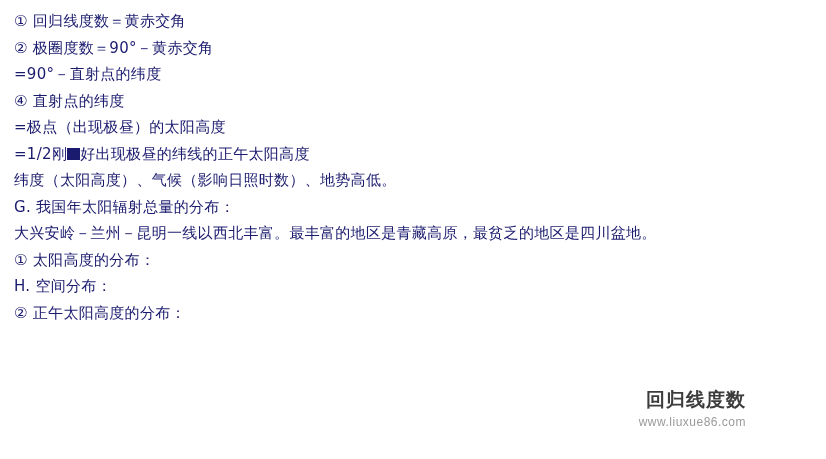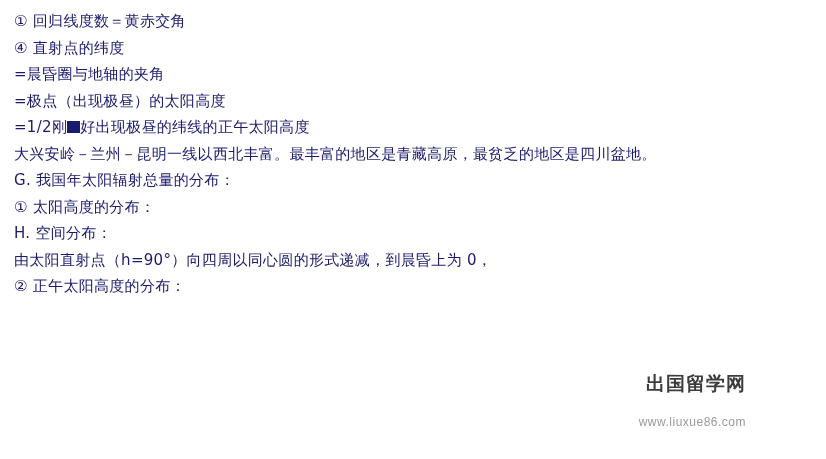--- a/index.html
+++ b/index.html
@@ -50,39 +50,40 @@
     font-size: 19px;
     font-weight: bold;
     color: #3c3c3c;
     letter-spacing: 1px;
     font-family: "DejaVu Sans", "Liberation Sans", sans-serif;
   }
   .wm-sub {
     font-size: 12px;
     color: #9a9a9a;
     letter-spacing: 0.5px;
-    margin-top: 18px;
+    margin-top: 2px;
     font-family: "Liberation Sans", sans-serif;
   }
 </style>
 </head>
 <body>
 
 <div id="page">
   <div class="doc" id="doc">
       <div class="line">① 回归线度数＝黄赤交角</div>
+      <div class="line">② 极圈度数＝90°－黄赤交角</div>
+      <div class="line">=90°－直射点的纬度</div>
       <div class="line">④ 直射点的纬度</div>
-      <div class="line">=晨昏圈与地轴的夹角</div>
       <div class="line">=极点（出现极昼）的太阳高度</div>
       <div class="line">=1/2刚<span class="redact"></span>好出现极昼的纬线的正午太阳高度</div>
+      <div class="line">纬度（太阳高度）、气候（影响日照时数）、地势高低。</div>
+      <div class="line">G. 我国年太阳辐射总量的分布：</div>
       <div class="line">大兴安岭－兰州－昆明一线以西北丰富。最丰富的地区是青藏高原，最贫乏的地区是四川盆地。</div>
-      <div class="line">G. 我国年太阳辐射总量的分布：</div>
       <div class="line">① 太阳高度的分布：</div>
       <div class="line">H. 空间分布：</div>
-      <div class="line">由太阳直射点（h=90°）向四周以同心圆的形式递减，到晨昏上为 0，</div>
       <div class="line">② 正午太阳高度的分布：</div>
     </div>
 
   <div class="watermark">
-    <div class="wm-main">出国留学网</div>
+    <div class="wm-main">回归线度数</div>
     <div class="wm-sub">www.liuxue86.com</div>
   </div>
 </div>
 
 </body></html>

